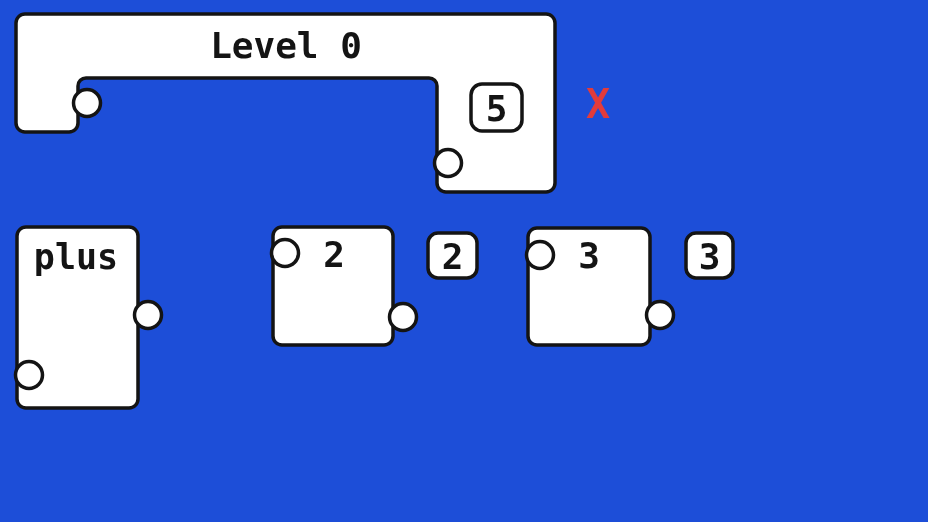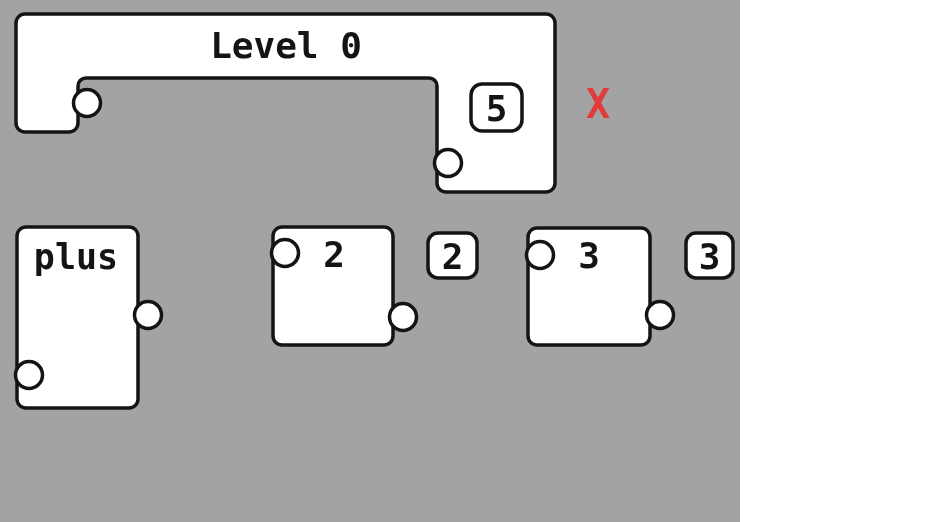--- a/index.html
+++ b/index.html
@@ -1,20 +1,20 @@
 <!DOCTYPE html>
 <html><head>
 <meta charset="utf-8">
 <style>
   html, body { margin: 0; padding: 0; background: #ffffff; }
   .screen {
     position: relative;
-    width: 740px;
+    width: 928px;
     height: 522px;
-    background: #a3a3a3;
+    background: #1d4ed8;
     overflow: hidden;
     font-family: "DejaVu Sans Mono", monospace;
   }
   svg.board { position: absolute; left: 0; top: 0; }
   .piece-shape { cursor: grab; }
   text.blk {
     font-family: "DejaVu Sans Mono", monospace;
     font-weight: bold;
   }
 </style>

